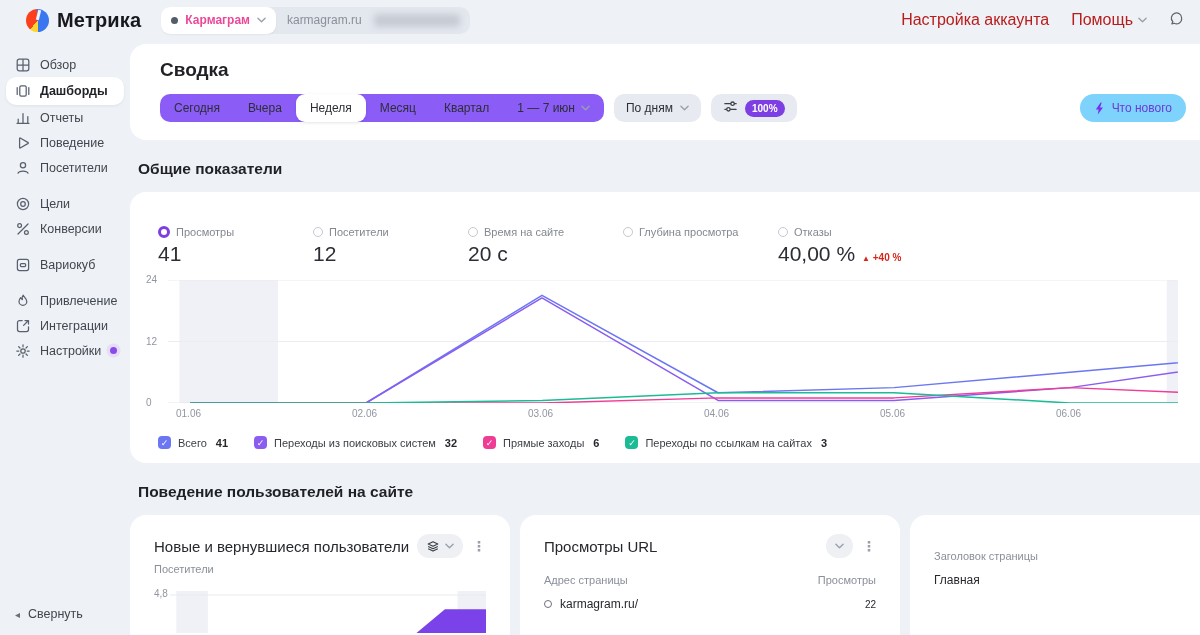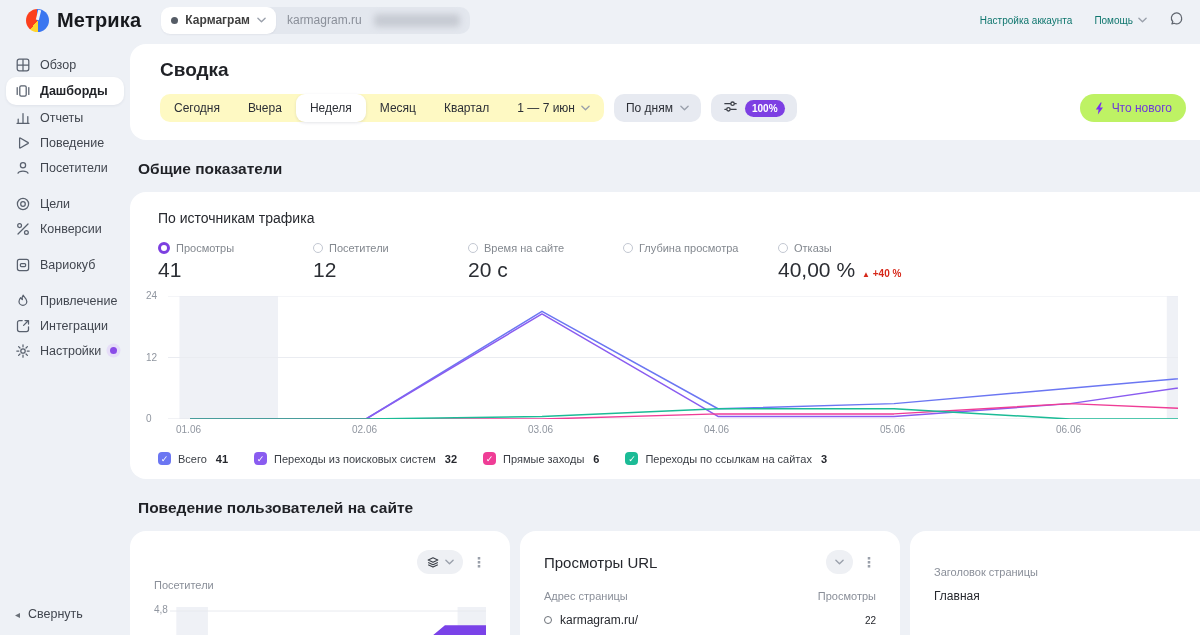--- a/index.html
+++ b/index.html
@@ -9,52 +9,52 @@
     font-family:"Liberation Sans","DejaVu Sans",sans-serif;
     -webkit-font-smoothing:antialiased;
   }
   .topbar{height:40px;display:flex;align-items:center;padding:0 16px 0 26px;box-sizing:border-box;}
   .logo{display:flex;align-items:center;gap:8px;cursor:pointer;}
   .logo-mark{width:23px;height:23px;border-radius:50%;position:relative;
     background:conic-gradient(#3a76f0 0 50%, #ffd42e 50% 61%, #fc3f1d 61% 100%);}
   .logo-mark::after{content:"";position:absolute;left:11px;top:1px;width:2.5px;height:10px;background:#eef1f6;transform:rotate(14deg);}
   .logo-text{font-size:20px;font-weight:bold;color:#17191d;letter-spacing:.2px;}
   .site-selector{display:flex;align-items:center;background:#e3e7ee;border-radius:10px;height:27px;margin-left:20px;padding-right:10px;cursor:pointer;}
-  .site-pill{display:flex;align-items:center;gap:7px;background:#fff;border-radius:9px;height:27px;padding:0 10px;font-size:12px;font-weight:bold;color:#404040;box-shadow:0 1px 2px rgba(30,40,70,.06);}
+  .site-pill{display:flex;align-items:center;gap:7px;background:#fff;border-radius:9px;height:27px;padding:0 10px;font-size:12px;font-weight:bold;color:#ec4899;box-shadow:0 1px 2px rgba(30,40,70,.06);}
   .sel-favicon{width:7px;height:7px;border-radius:50%;background:#555c66;}
   .site-domain{font-size:12px;color:#8a8f99;margin-left:11px;}
   .blur-blob{width:86px;height:13px;background:#c7cbd3;border-radius:4px;filter:blur(3px);margin-left:12px;}
   .topbar-right{margin-left:auto;display:flex;align-items:center;gap:22px;}
-  .top-link{font-size:10px;color:#0f766e;cursor:pointer;display:flex;align-items:center;gap:5px;}
+  .top-link{font-size:16px;color:#b91c1c;cursor:pointer;display:flex;align-items:center;gap:5px;}
   .chev{width:9px;height:6px;display:inline-block;}
   .chev path{fill:none;stroke:#9aa0ab;stroke-width:1.5;stroke-linecap:round;stroke-linejoin:round;}
   .bubble svg{width:15px;height:15px;stroke:#5f656e;fill:none;stroke-width:1.3;stroke-linejoin:round;cursor:pointer;}
 
   .layout{display:flex;height:595px;}
   .sidebar{width:130px;min-width:130px;box-sizing:border-box;padding:12px 6px 14px 6px;display:flex;flex-direction:column;}
   .nav-item{display:flex;align-items:center;gap:9px;height:25px;padding:0 9px;border-radius:10px;font-size:12.5px;color:#41464f;cursor:pointer;position:relative;}
   .nav-item.active{background:#fff;height:28px;font-weight:bold;color:#1f2126;box-shadow:0 1px 3px rgba(30,40,70,.07);}
   .nav-item.gap{margin-top:11px;}
   .nav-icon{width:16px;height:16px;display:inline-flex;}
   .nav-icon svg{width:16px;height:16px;stroke:#59616e;fill:none;stroke-width:1.25;stroke-linecap:round;stroke-linejoin:round;}
   .nav-badge{position:absolute;right:7px;width:7px;height:7px;border-radius:50%;background:#8a4be8;box-shadow:0 0 0 3.5px #e6ddf8;}
   .collapse{margin-top:auto;display:flex;align-items:center;gap:8px;font-size:12.5px;color:#41464f;padding:0 9px;cursor:pointer;}
   .collapse .tri{font-size:10px;color:#6a7078;}
 
   .main{flex:1;min-width:0;padding-top:4px;}
   .summary-block{background:#fff;border-radius:16px;margin-right:-16px;padding:15px 30px 18px;box-sizing:border-box;}
   .summary-block h1{margin:0;font-size:19px;font-weight:bold;color:#1f2126;}
   .filters-row{display:flex;align-items:center;margin-top:13px;gap:10px;}
-  .range-group{display:flex;align-items:center;background:#fef9c3;border-radius:10px;height:28px;}
+  .range-group{display:flex;align-items:center;background:#8b5cf6;border-radius:10px;height:28px;}
   .range-btn{border:none;background:none;height:28px;padding:0 14px;font-size:12px;color:#2c2f36;border-radius:9px;cursor:pointer;display:flex;align-items:center;gap:6px;font-family:inherit;}
   .range-btn.active{background:#fff;box-shadow:0 1px 3px rgba(30,40,70,.12);}
   .pill{border:none;background:#e7eaf1;border-radius:10px;height:28px;padding:0 12px;font-size:12px;color:#2c2f36;display:flex;align-items:center;gap:7px;cursor:pointer;font-family:inherit;}
   .sliders svg{width:15px;height:15px;stroke:#3c4049;fill:none;stroke-width:1.4;stroke-linecap:round;}
   .badge{background:#7d3fe3;color:#fff;font-size:10px;font-weight:bold;border-radius:9px;padding:3px 7px;}
-  .whatsnew{margin-left:auto;border:none;background:#bef264;color:#6d39d8;height:28px;border-radius:14px;padding:0 14px;font-size:12px;display:flex;align-items:center;gap:7px;cursor:pointer;font-family:inherit;}
+  .whatsnew{margin-left:auto;border:none;background:#7dd3fc;color:#6d39d8;height:28px;border-radius:14px;padding:0 14px;font-size:12px;display:flex;align-items:center;gap:7px;cursor:pointer;font-family:inherit;}
   .whatsnew svg{width:11px;height:13px;}
 
   .section-h{margin:20px 16px 14px 8px;font-size:15.5px;font-weight:bold;color:#1f2126;}
   .card{background:#fff;border-radius:16px;margin-right:-16px;padding:18px 28px 14px;box-sizing:border-box;}
   .card-title{font-size:14px;color:#26282e;}
   .metrics-row{display:flex;margin-top:16px;}
   .metric{width:155px;cursor:pointer;}
   .metric-head{display:flex;align-items:center;gap:6px;}
   .radio{width:10px;height:10px;border-radius:50%;border:1.5px solid #c3c8d2;box-sizing:border-box;background:#fff;}
   .radio.sel{border:3.2px solid #7c3fe0;width:12px;height:12px;}
@@ -274,21 +274,20 @@
               <path d="M7.2.5L2 8h3l-.8 5.5L9.8 6H6.6L8.4.5z" fill="#7a2ff0"></path>
             </svg>
           <span>Что нового</span>
         </button>
       </div>
     </section>
 
     <h2 class="section-h">Общие показатели</h2>
 
     <section class="card">
-      <div class="card-title">По источникам трафика</div>
       <div class="metrics-row">
           <div class="metric">
             <div class="metric-head">
               <span class="radio sel"></span>
               <span class="metric-label">Просмотры</span>
             </div>
             <div class="metric-value">
               <span>41</span>
             </div>
           </div>
@@ -371,20 +370,21 @@
             <span class="lg-val">3</span>
           </div>
         </div>
     </section>
 
     <h2 class="section-h">Поведение пользователей на сайте</h2>
 
     <div class="cards-row">
       <section class="bcard">
         <div class="bcard-head">
+          <span class="bcard-title">Новые и вернувшиеся пользователи</span>
           <span class="bcard-ctrls">
             <button class="mini-pill">
               <svg class="lyr" viewBox="0 0 16 16">
                   <path d="M2.5 5.8L8 3.2l5.5 2.6L8 8.4z"></path>
                   <path d="M2.5 8.6L8 11.2l5.5-2.6"></path>
                   <path d="M2.5 11.2L8 13.8l5.5-2.6"></path>
                 </svg>
               <svg class="chev" viewBox="0 0 10 6">
                   <path d="M1 1l4 4 4-4"></path>
                 </svg>

